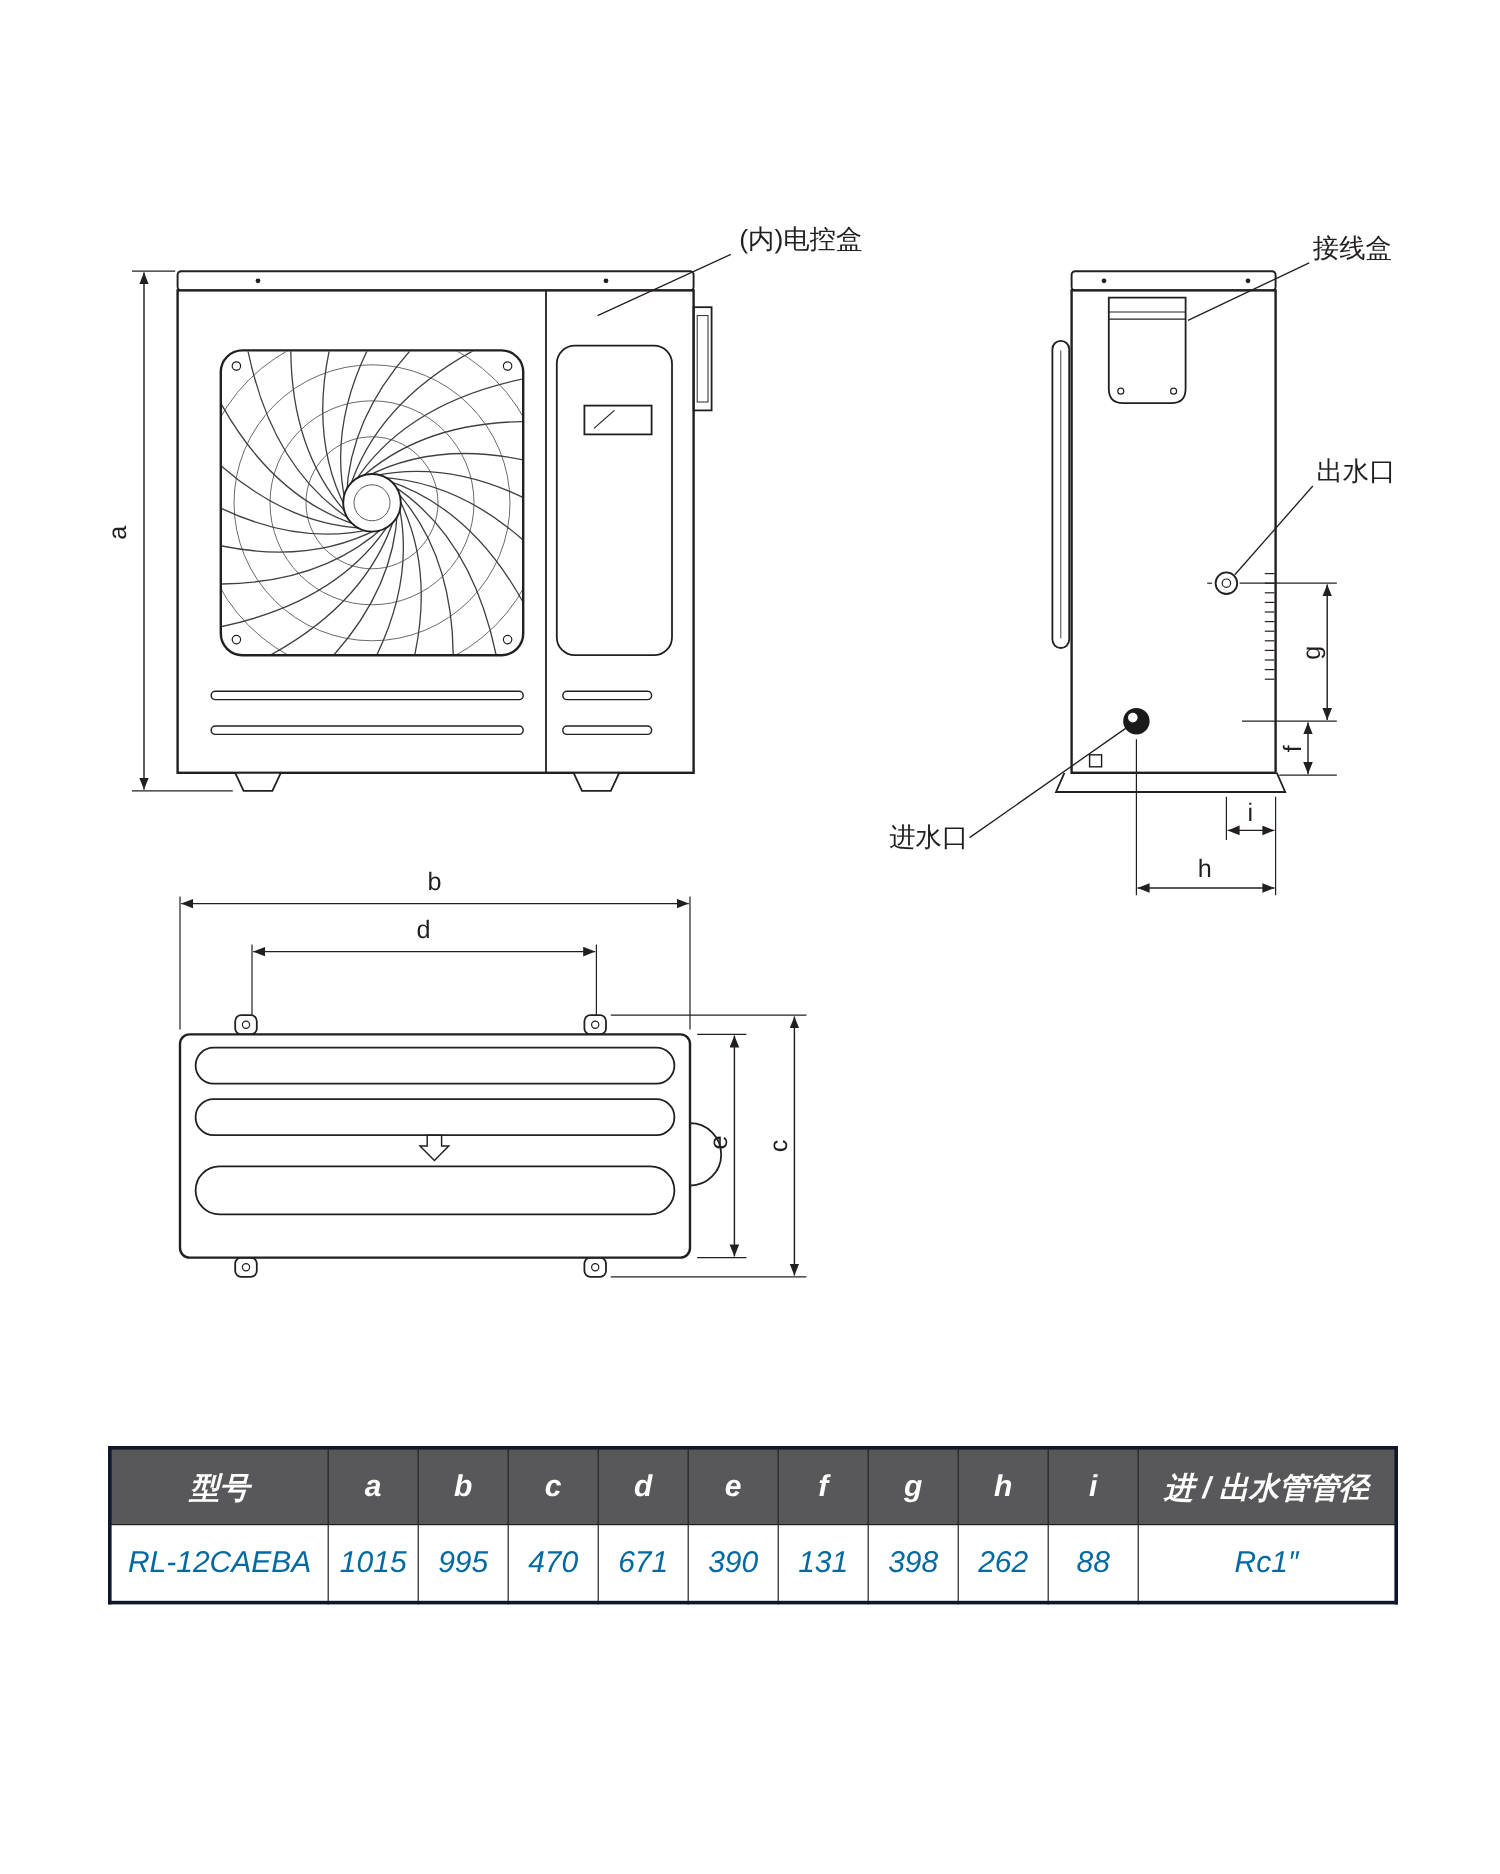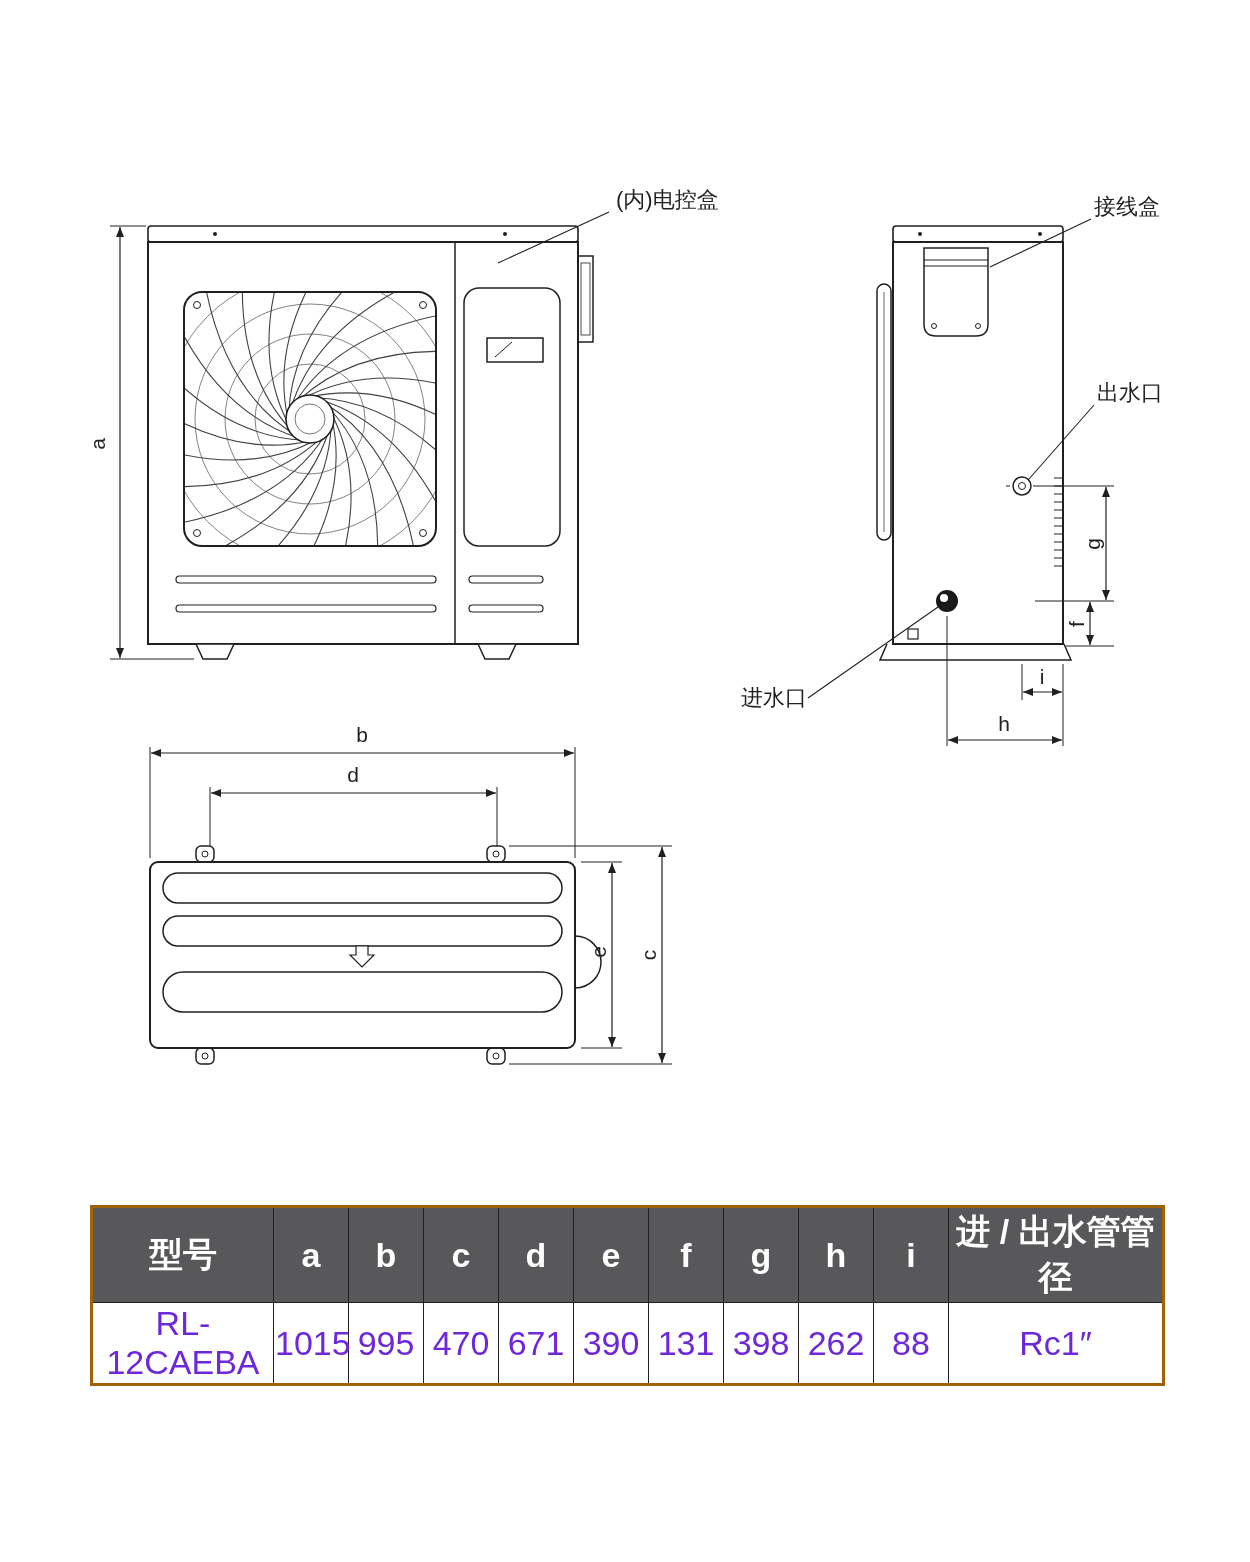--- a/index.html
+++ b/index.html
@@ -7,29 +7,29 @@
     position:relative;width:1250px;height:1562px;background:#ffffff;
     font-family:"Liberation Sans","DejaVu Sans",sans-serif;color:#231f20;overflow:hidden;
   }
   .drawing-svg{position:absolute;left:0;top:0;}
   .drawing-svg text{font-family:"Liberation Sans","DejaVu Sans",sans-serif;fill:#231f20;}
   .lbl{font-size:22px;}
   .dim{font-size:21px;}
   .table-wrap{position:absolute;left:90px;top:1205px;width:1072px;}
   table.spec{
     width:100%;border-collapse:collapse;table-layout:fixed;
-    border:3px solid #a16207;font-size:34px;
+    border:3px solid #0f172a;font-size:25px;font-style:italic;
   }
   table.spec th{
     background:#58585a;color:#ffffff;font-weight:600;height:60px;
     border:1.5px solid #231f20;text-align:center;
   }
   table.spec td{
     height:61px;text-align:center;border:1.5px solid #231f20;
-    background:#ffffff;color:#6d28d9;
+    background:#ffffff;color:#0369a1;
   }
 </style>
 </head>
 <body>
 
 <div class="page">
 
   <svg class="drawing-svg" width="1250" height="1180" viewBox="0 0 1250 1180">
     <defs>
       <marker id="arw" markerUnits="userSpaceOnUse" markerWidth="12" markerHeight="10" refX="10" refY="4" orient="auto-start-reverse">

